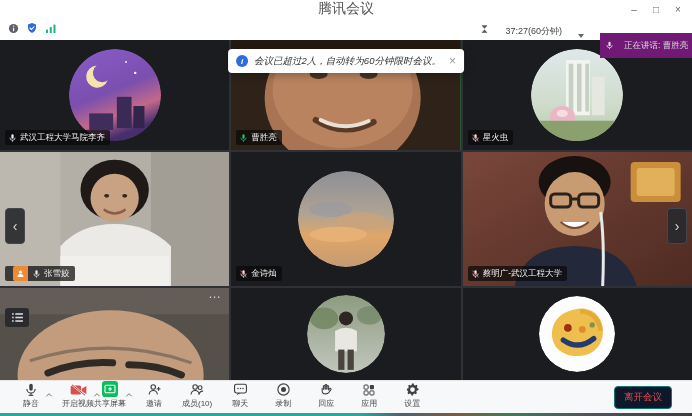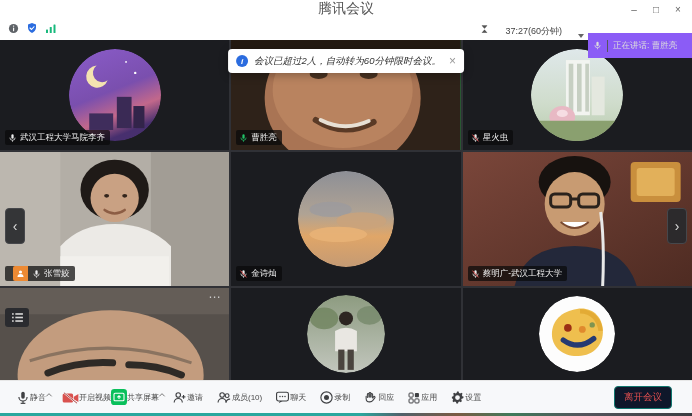--- a/index.html
+++ b/index.html
@@ -12,21 +12,21 @@
   .titlebar .title { font-size:14px; color:#555; }
   .win-controls { position:absolute; right:4px; top:0; height:18px; display:flex; align-items:center; gap:2px; }
   .win-btn { width:20px; height:16px; display:flex; align-items:center; justify-content:center; font-size:10px; color:#666; cursor:default; }
 
   
   .statusbar { position:relative; height:22px; background:#fff; display:flex; align-items:center; padding:0 8px; }
   .sb-left { display:flex; align-items:center; gap:7px; }
   .sb-right { margin-left:auto; display:flex; align-items:flex-end; gap:16px; margin-right:100px; }
   .timer-text { font-size:9px; color:#444; }
   .caret-down { width:0; height:0; border-left:3px solid transparent; border-right:3px solid transparent; border-top:4px solid #666; }
-  .speaking-panel { position:absolute; right:0; top:15px; height:25px; width:104px; background:#8b5cf6; display:flex; align-items:center; gap:5px; padding:0 5px; overflow:hidden; z-index:30; }
+  .speaking-panel { position:absolute; right:0; top:15px; height:25px; width:92px; background:#701a75; display:flex; align-items:center; gap:5px; padding:0 5px; overflow:hidden; z-index:30; }
   .speaking-panel .divider { width:1px; height:12px; background:#55565a; }
   .speaking-text { font-size:8.5px; color:#ddd; white-space:nowrap; }
 
   
   .stage { position:relative; width:692px; height:340px; background:#303136; display:grid; grid-template-columns:1fr 1fr 1fr; grid-template-rows:110px 134px auto; gap:2px; }
   .tile { position:relative; background:#1b1c20; overflow:hidden;text-align:right; }
   .tile.active { outline:2px solid #21c268; outline-offset:-2px; z-index:5;padding-left:40px; }
   .tile .vid, .tile .avatar-wrap { position:absolute; inset:0; display:flex; align-items:center; justify-content:center; }
   .tile svg.fill { position:absolute; inset:0; width:100%; height:100%; }
   .avatar { border-radius:50%; overflow:hidden; flex:none; }
@@ -44,21 +44,21 @@
 
   
   .pager { position:absolute; width:20px; height:36px; background:rgba(40,41,45,.92); border:1px solid #46474b; border-radius:4px; color:#ddd; display:flex; align-items:center; justify-content:center; font-size:14px; z-index:15; }
   .pager.prev { left:5px; top:168px; }
   .pager.next { right:5px; top:168px; }
   .layout-btn { position:absolute; left:5px; top:268px; width:24px; height:19px; background:#2a2b2f; border-radius:3px; display:flex; align-items:center; justify-content:center; z-index:15; }
   .more-btn { position:absolute; top:2px; right:8px; color:#ccc; font-size:12px; letter-spacing:1px; z-index:8; }
 
   
   .toolbar { position:absolute; left:0; bottom:3px; width:692px; height:33px; background:#f7f8fa; border-top:1px solid #e7e7e7; display:flex; align-items:center; padding:0 8px; }
-  .tb-item { position:relative; display:flex; align-items:center; justify-content:flex-start; min-width:30px; height:33px; cursor:default; }
+  .tb-item { position:relative; display:flex; flex-direction:column; align-items:center; justify-content:flex-start; min-width:30px; height:33px; cursor:default; }
   .tb-ico { height:16px; display:flex; align-items:flex-end; justify-content:center; }
   .tb-label { font-size:8px; color:#4a4a4a; margin-top:1px; white-space:nowrap; }
   .chev { position:absolute; top:3px; right:-7px; }
   .left-group { display:flex; gap:16px; margin-left:8px; }
   .center-group { display:flex; gap:13px; }
   .leave-btn { margin-left:auto; margin-right:12px; background:#0f172a; border:1px solid #0f766e; color:#e04f4f; font-size:9.5px; border-radius:4px; padding:4px 9px; white-space:nowrap; }
 
   .bottom-strip { position:absolute; left:0; bottom:0; width:692px; height:3px; background:linear-gradient(90deg,#2aa79e 0%,#2aa79e 52%,#51606a 58%,#7a5b43 66%,#3f7a5a 74%,#54555c 84%,#3c3d42 100%); }
 </style>
 </head>

